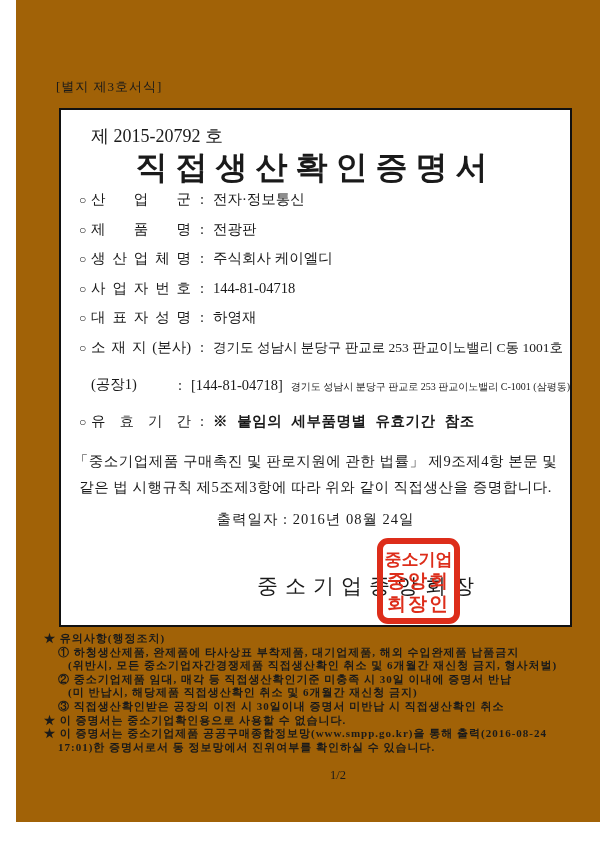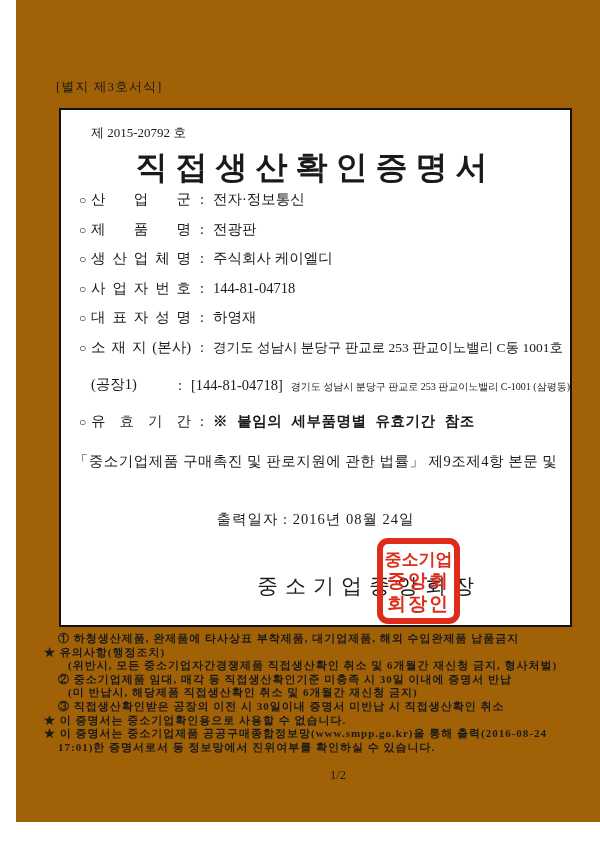--- a/index.html
+++ b/index.html
@@ -20,21 +20,21 @@
 
   .cert-box {
     position: absolute; left: 43px; top: 108px;
     width: 513px; height: 519px;
     border: 2px solid #111;
     background: #fff;
   }
 
   .doc-number {
     position: absolute; left: 30px; top: 14px;
-    font-size: 13px;
+    font-size: 18px;
   }
 
   .cert-title {
     position: absolute; left: 0; top: 36px; width: 100%;
     text-align: center;
     font-size: 32px; font-weight: bold;
     letter-spacing: 8px;
     white-space: nowrap;
   }
 
@@ -176,38 +176,39 @@
 
     <div class="validity-row">
       <span class="bullet">○</span>
       <span class="flabel">유 효 기 간</span>
       <span class="colon">:</span>
       <span class="validity-value">※ 붙임의 세부품명별 유효기간 참조</span>
     </div>
 
     <div class="legal">
       <div>「중소기업제품 구매촉진 및 판로지원에 관한 법률」 제9조제4항 본문 및</div>
+      <div>같은 법 시행규칙 제5조제3항에 따라 위와 같이 직접생산을 증명합니다.</div>
     </div>
 
     <div class="print-date">출력일자 : 2016년 08월 24일</div>
 
     <div class="issuer">중소기업중앙회장</div>
 
     <svg class="seal" viewBox="0 0 85 88" xmlns="http://www.w3.org/2000/svg">
       <rect x="4" y="4" width="77" height="80" rx="8" ry="8" fill="none" stroke="#dd2d1a" stroke-width="6"></rect>
       <text x="42.5" y="28" text-anchor="middle" fill="#dd2d1a" font-family="'Liberation Serif','DejaVu Serif',serif" font-weight="bold" font-size="17">중소기업</text>
       <text x="42.5" y="50" text-anchor="middle" fill="#dd2d1a" font-family="'Liberation Serif','DejaVu Serif',serif" font-weight="bold" font-size="19" letter-spacing="2">중앙회</text>
       <text x="42.5" y="73" text-anchor="middle" fill="#dd2d1a" font-family="'Liberation Serif','DejaVu Serif',serif" font-weight="bold" font-size="19" letter-spacing="2">회장인</text>
     </svg>
 
   </div>
 
   <div class="footer-notes">
+    <div class="note l0">★  유의사항(행정조치)</div>
     <div class="note l1">①  하청생산제품, 완제품에 타사상표 부착제품, 대기업제품, 해외 수입완제품 납품금지</div>
-    <div class="note l0">★  유의사항(행정조치)</div>
     <div class="note l2">(위반시, 모든 중소기업자간경쟁제품 직접생산확인 취소 및 6개월간 재신청 금지, 형사처벌)</div>
     <div class="note l1">②  중소기업제품 임대, 매각 등 직접생산확인기준 미충족 시 30일 이내에 증명서 반납</div>
     <div class="note l2">(미 반납시, 해당제품 직접생산확인 취소 및 6개월간 재신청 금지)</div>
     <div class="note l1">③  직접생산확인받은 공장의 이전 시 30일이내 증명서 미반납 시 직접생산확인 취소</div>
     <div class="note l0">★ 이 증명서는 중소기업확인용으로 사용할 수 없습니다.</div>
     <div class="note l0">★ 이 증명서는 중소기업제품 공공구매종합정보망(www.smpp.go.kr)을 통해 출력(2016-08-24</div>
     <div class="note l1">17:01)한 증명서로서 동 정보망에서 진위여부를 확인하실 수 있습니다.</div>
   </div>
 
   <div class="page-number">1/2</div>

